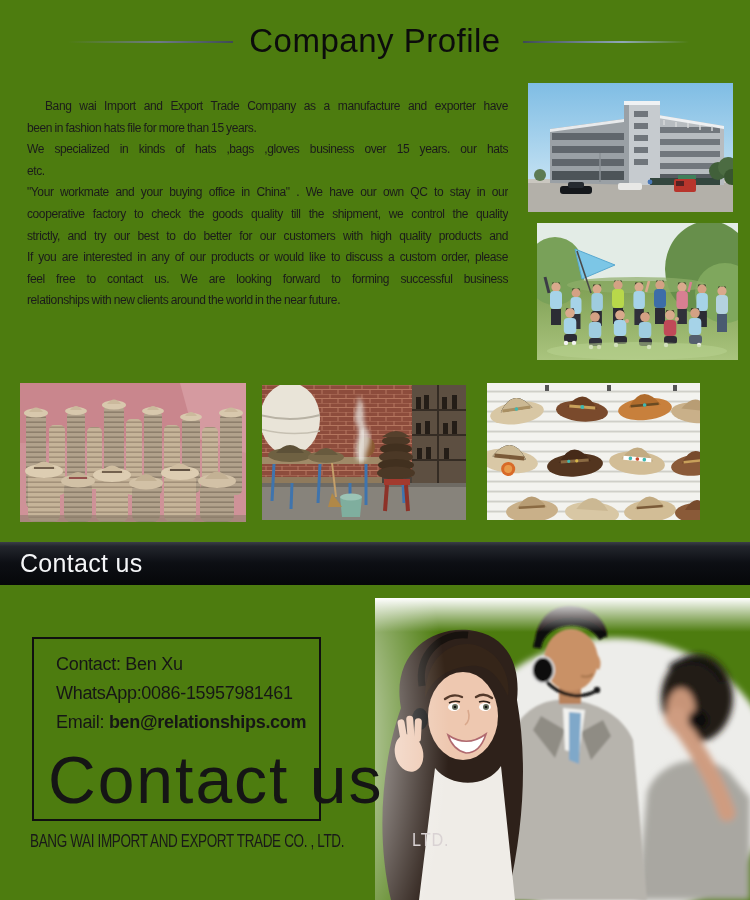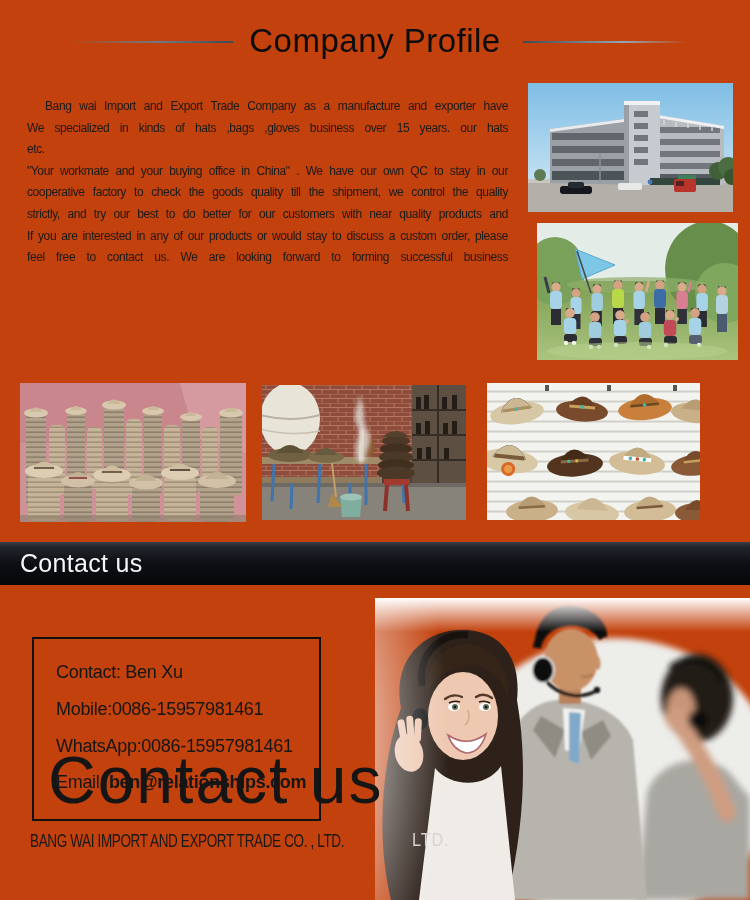--- a/index.html
+++ b/index.html
@@ -1,16 +1,16 @@
 <!DOCTYPE html>
 <html><head>
 <meta charset="utf-8">
 <style>
   html,body{margin:0;padding:0;background:#fff;}
-  #page{position:relative;width:750px;height:900px;background:#c2410c;overflow:hidden;
+  #page{position:relative;width:750px;height:900px;background:#4d7c0f;overflow:hidden;
         font-family:"Liberation Sans",sans-serif;color:#1c1c1c;}
 
   
   .page-title{position:absolute;left:0;top:22px;width:100%;text-align:center;
               font-size:33px;letter-spacing:.5px;color:#0c0c0c;}
   .hline{position:absolute;top:41px;height:2px;}
   .hline.left{left:68px;width:165px;
       background:linear-gradient(90deg,rgba(130,140,150,0) 0%,#6d7a84 55%,#3e4a54 100%);}
   .hline.right{left:523px;width:166px;
       background:linear-gradient(90deg,#3e4a54 0%,#8fa8b6 60%,rgba(170,200,220,0) 100%);}
@@ -34,48 +34,50 @@
   
   .banner{position:absolute;left:0;top:542px;width:750px;height:43px;
      background:linear-gradient(180deg,#3a3e47 0%,#23262d 10%,#0d0f14 48%,#060709 100%);}
   .banner-label{position:absolute;left:20px;top:0;height:43px;line-height:43px;
      color:#f5f6f8;font-size:25px;letter-spacing:.3px;}
 
   
   .contact-box{position:absolute;left:32px;top:637px;width:289px;height:184px;
      border:2px solid #101010;box-sizing:border-box;background:transparent;}
   .contact-rows{position:absolute;left:56px;top:650px;width:270px;}
-  .c-row{height:28.8px;line-height:28.8px;font-size:18px;letter-spacing:-0.3px;color:#161616;margin-top:8px;}
+  .c-row{height:28.8px;line-height:28.8px;font-size:18px;letter-spacing:-0.3px;color:#161616;}
   .c-label{color:#161616;}
   .c-value.bold{font-weight:bold;}
   .big-contact{position:absolute;left:48px;top:747px;font-size:66px;line-height:1;
      letter-spacing:2px;color:#151515;font-weight:400;}
   .company-name{position:absolute;left:30px;top:830px;font-size:19px;letter-spacing:-0.5px;
      color:#191919;transform:scaleX(0.71);transform-origin:left top;white-space:nowrap;}
   .ghost-ltd{position:absolute;left:412px;top:830px;font-size:18px;color:#d9d2d3;
      letter-spacing:1px;transform:scaleX(0.9);transform-origin:left top;}
 </style>
 </head>
 <body>
 
 <div id="page">
 
   <div class="hline left"></div>
   <div class="page-title">Company Profile</div>
   <div class="hline right"></div>
 
   <div class="about">
       <div class="about-line just indent">Bang wai Import and Export Trade Company as a manufacture and exporter have</div>
+      <div class="about-line">been in fashion hats file for more than 15 years.</div>
       <div class="about-line just">We specialized in kinds of hats ,bags ,gloves business over 15 years. our hats</div>
       <div class="about-line">etc.</div>
       <div class="about-line just">"Your workmate and your buying office in China" . We have our own QC to stay in our</div>
       <div class="about-line just">cooperative factory to check the goods quality till the shipment, we control the quality</div>
-      <div class="about-line just">strictly, and try our best to do better for our customers with near quality products and</div>
-      <div class="about-line just">If you are interested in any of our products or would stay to discuss a custom order, please</div>
+      <div class="about-line just">strictly, and try our best to do better for our customers with high quality products and</div>
+      <div class="about-line just">If you are interested in any of our products or would like to discuss a custom order, please</div>
       <div class="about-line just">feel free to contact us. We are looking forward to forming successful business</div>
+      <div class="about-line">relationships with new clients around the world in the near future.</div>
     </div>
 
   <svg id="ph-building" class="photo" width="205" height="129" viewBox="0 0 205 129">
     <defs>
       <linearGradient id="sky" x1="0" y1="0" x2="0" y2="1">
         <stop offset="0" stop-color="#7fbde4"></stop>
           <stop offset="1" stop-color="#d8ecf7"></stop>
       </linearGradient>
     </defs>
     <rect width="205" height="129" fill="url(#sky)"></rect>
@@ -588,21 +590,20 @@
       </g>
     </g>
 
     <rect width="375" height="34" fill="url(#fadeT)"></rect>
     <ellipse cx="20" cy="140" rx="90" ry="190" fill="url(#fadeL)"></ellipse>
   </svg>
 
   <div class="contact-box"></div>
   <div class="contact-rows">
       <div class="c-row"><span class="c-label">Contact: </span><span class="c-value">Ben Xu</span></div>
-      <div class="c-row"><span class="c-label">Mobile:</span><span class="c-value">0086-15957981461</span></div>
       <div class="c-row"><span class="c-label">WhatsApp:</span><span class="c-value">0086-15957981461</span></div>
       <div class="c-row"><span class="c-label">Email: </span><span class="c-value bold">ben@relationships.com</span></div>
     </div>
   <div class="big-contact">Contact us</div>
   <div class="ghost-ltd">LTD.</div>
   <div class="company-name">BANG WAI IMPORT AND EXPORT TRADE CO. , LTD.</div>
 
 </div>
 
 </body></html>

